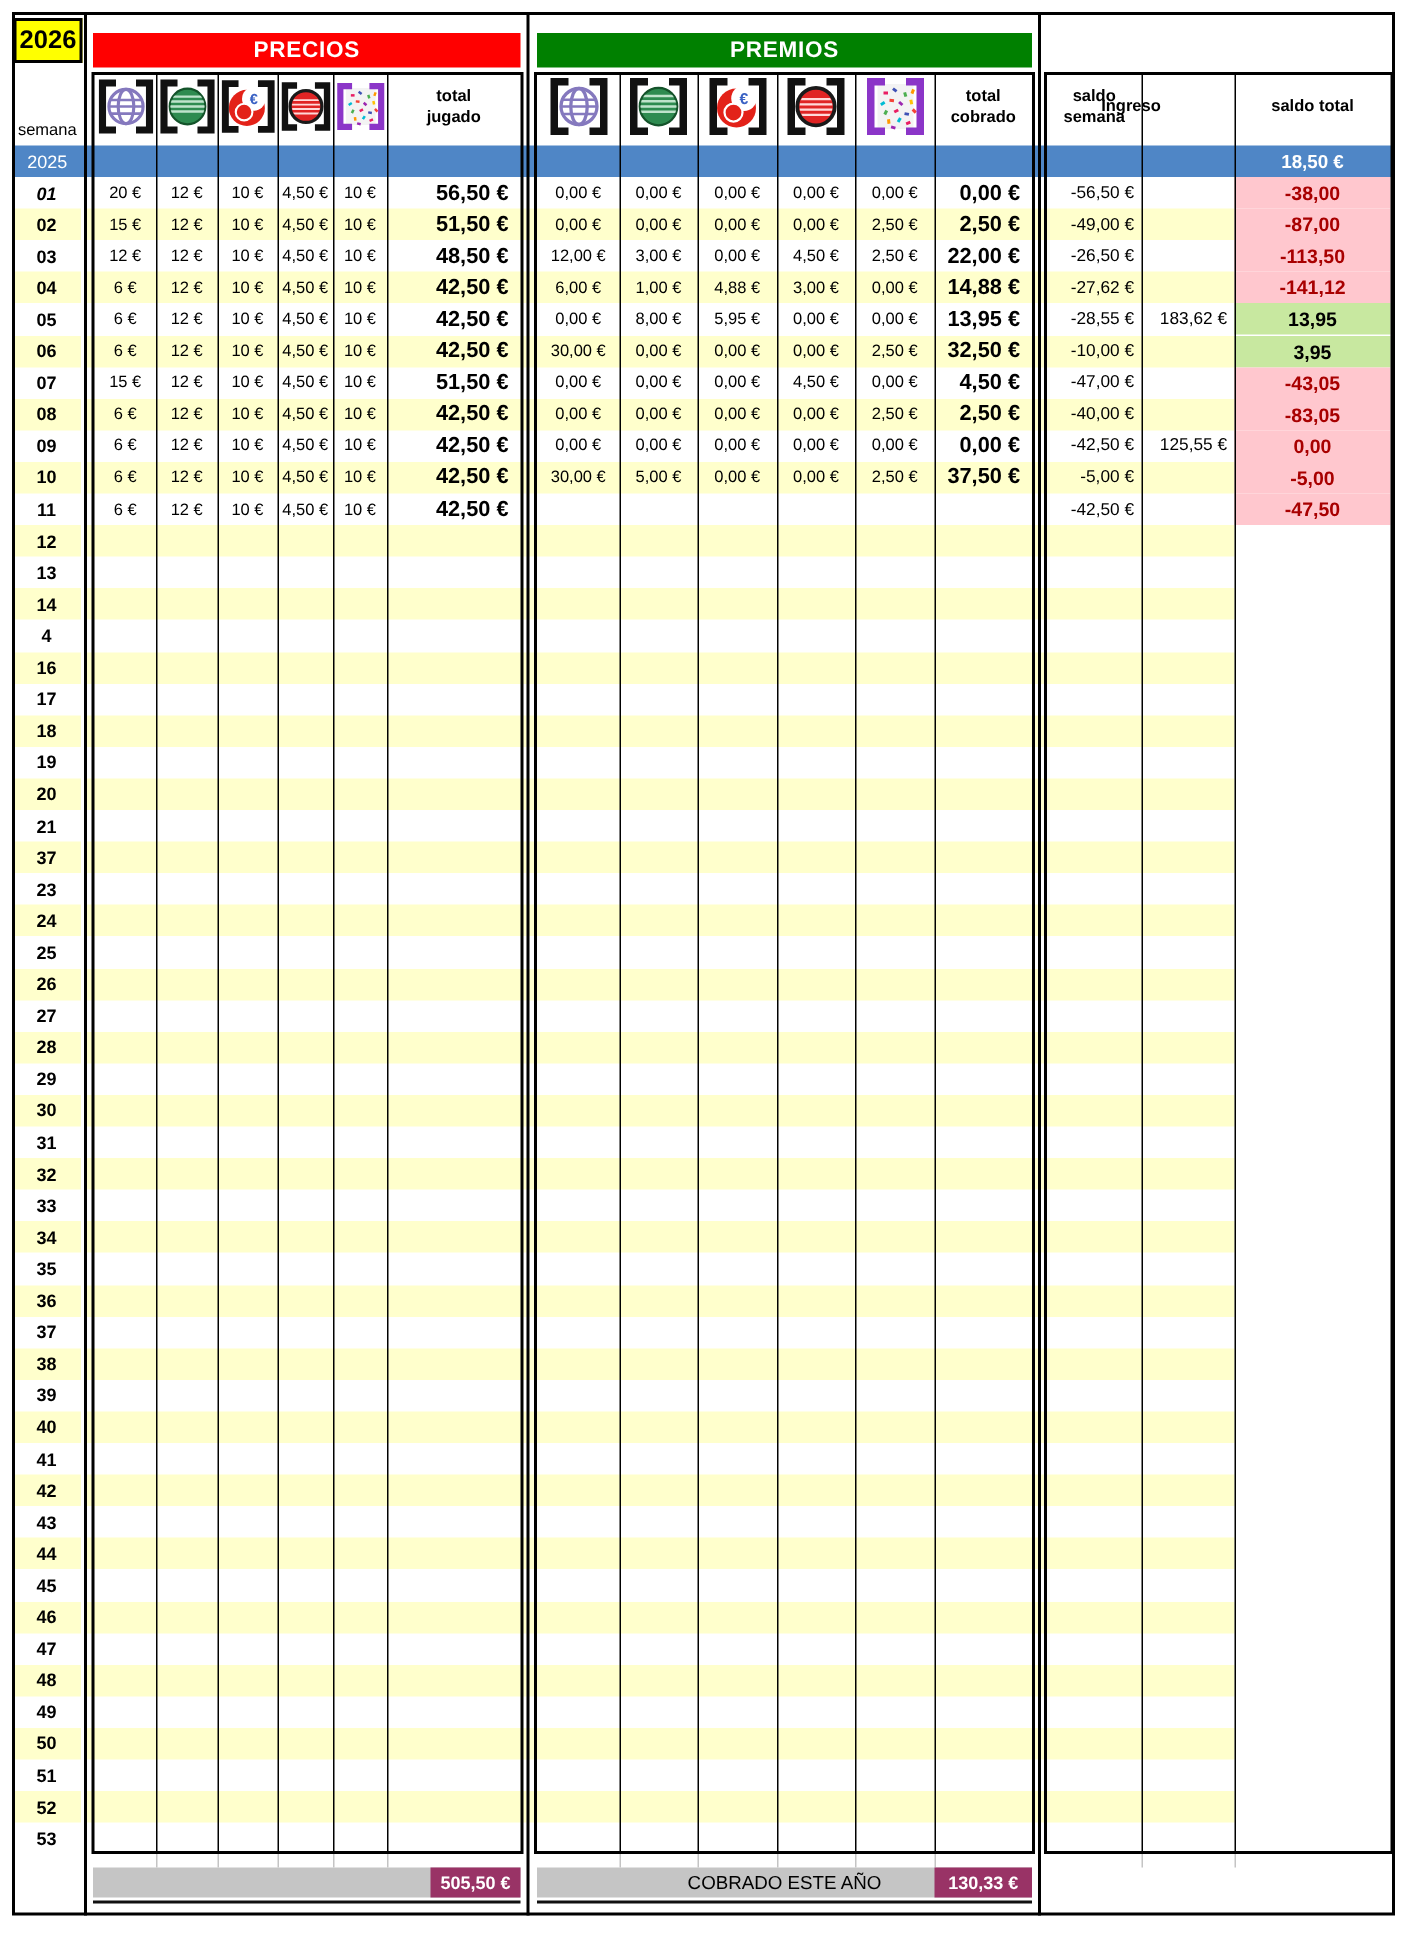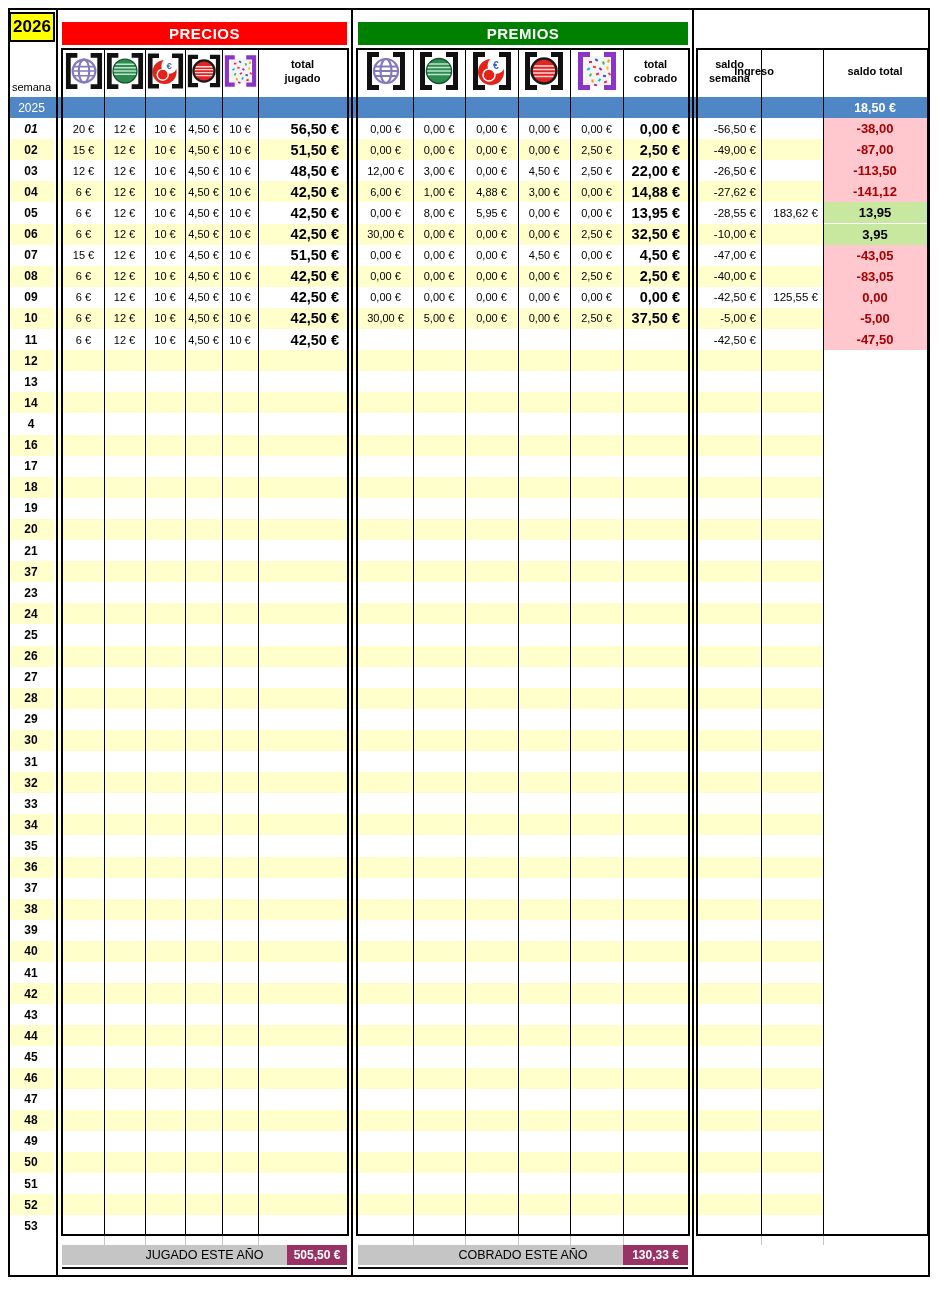--- a/index.html
+++ b/index.html
@@ -545,21 +545,20 @@
       <div class="abs stub" style="left: 570px;"></div>
       <div class="abs vline" style="left: 623px;"></div>
       <div class="abs stub" style="left: 623px;"></div>
       <div class="abs vline" style="left: 761px;"></div>
       <div class="abs stub" style="left: 761px;"></div>
       <div class="abs vline" style="left: 823px;"></div>
       <div class="abs stub" style="left: 823px;"></div>
     </div>
 
   <div class="abs footer-bar" style="left:62px;width:285px;"></div>
-  <div class="abs footer-label flexc" style="left:62px;width:285px;">JUGADO ESTE AÑO</div>
   <div class="abs footer-value flexc" style="left:287px;width:60px;">505,50 €</div>
   <div class="abs footer-line" style="left:62px;width:285px;"></div>
 
   <div class="abs footer-bar" style="left:358px;width:330px;"></div>
   <div class="abs footer-label flexc" style="left:358px;width:330px;">COBRADO ESTE AÑO</div>
   <div class="abs footer-value flexc" style="left:623px;width:65px;">130,33 €</div>
   <div class="abs footer-line" style="left:358px;width:330px;"></div>
 </div>
 
 </body></html>

